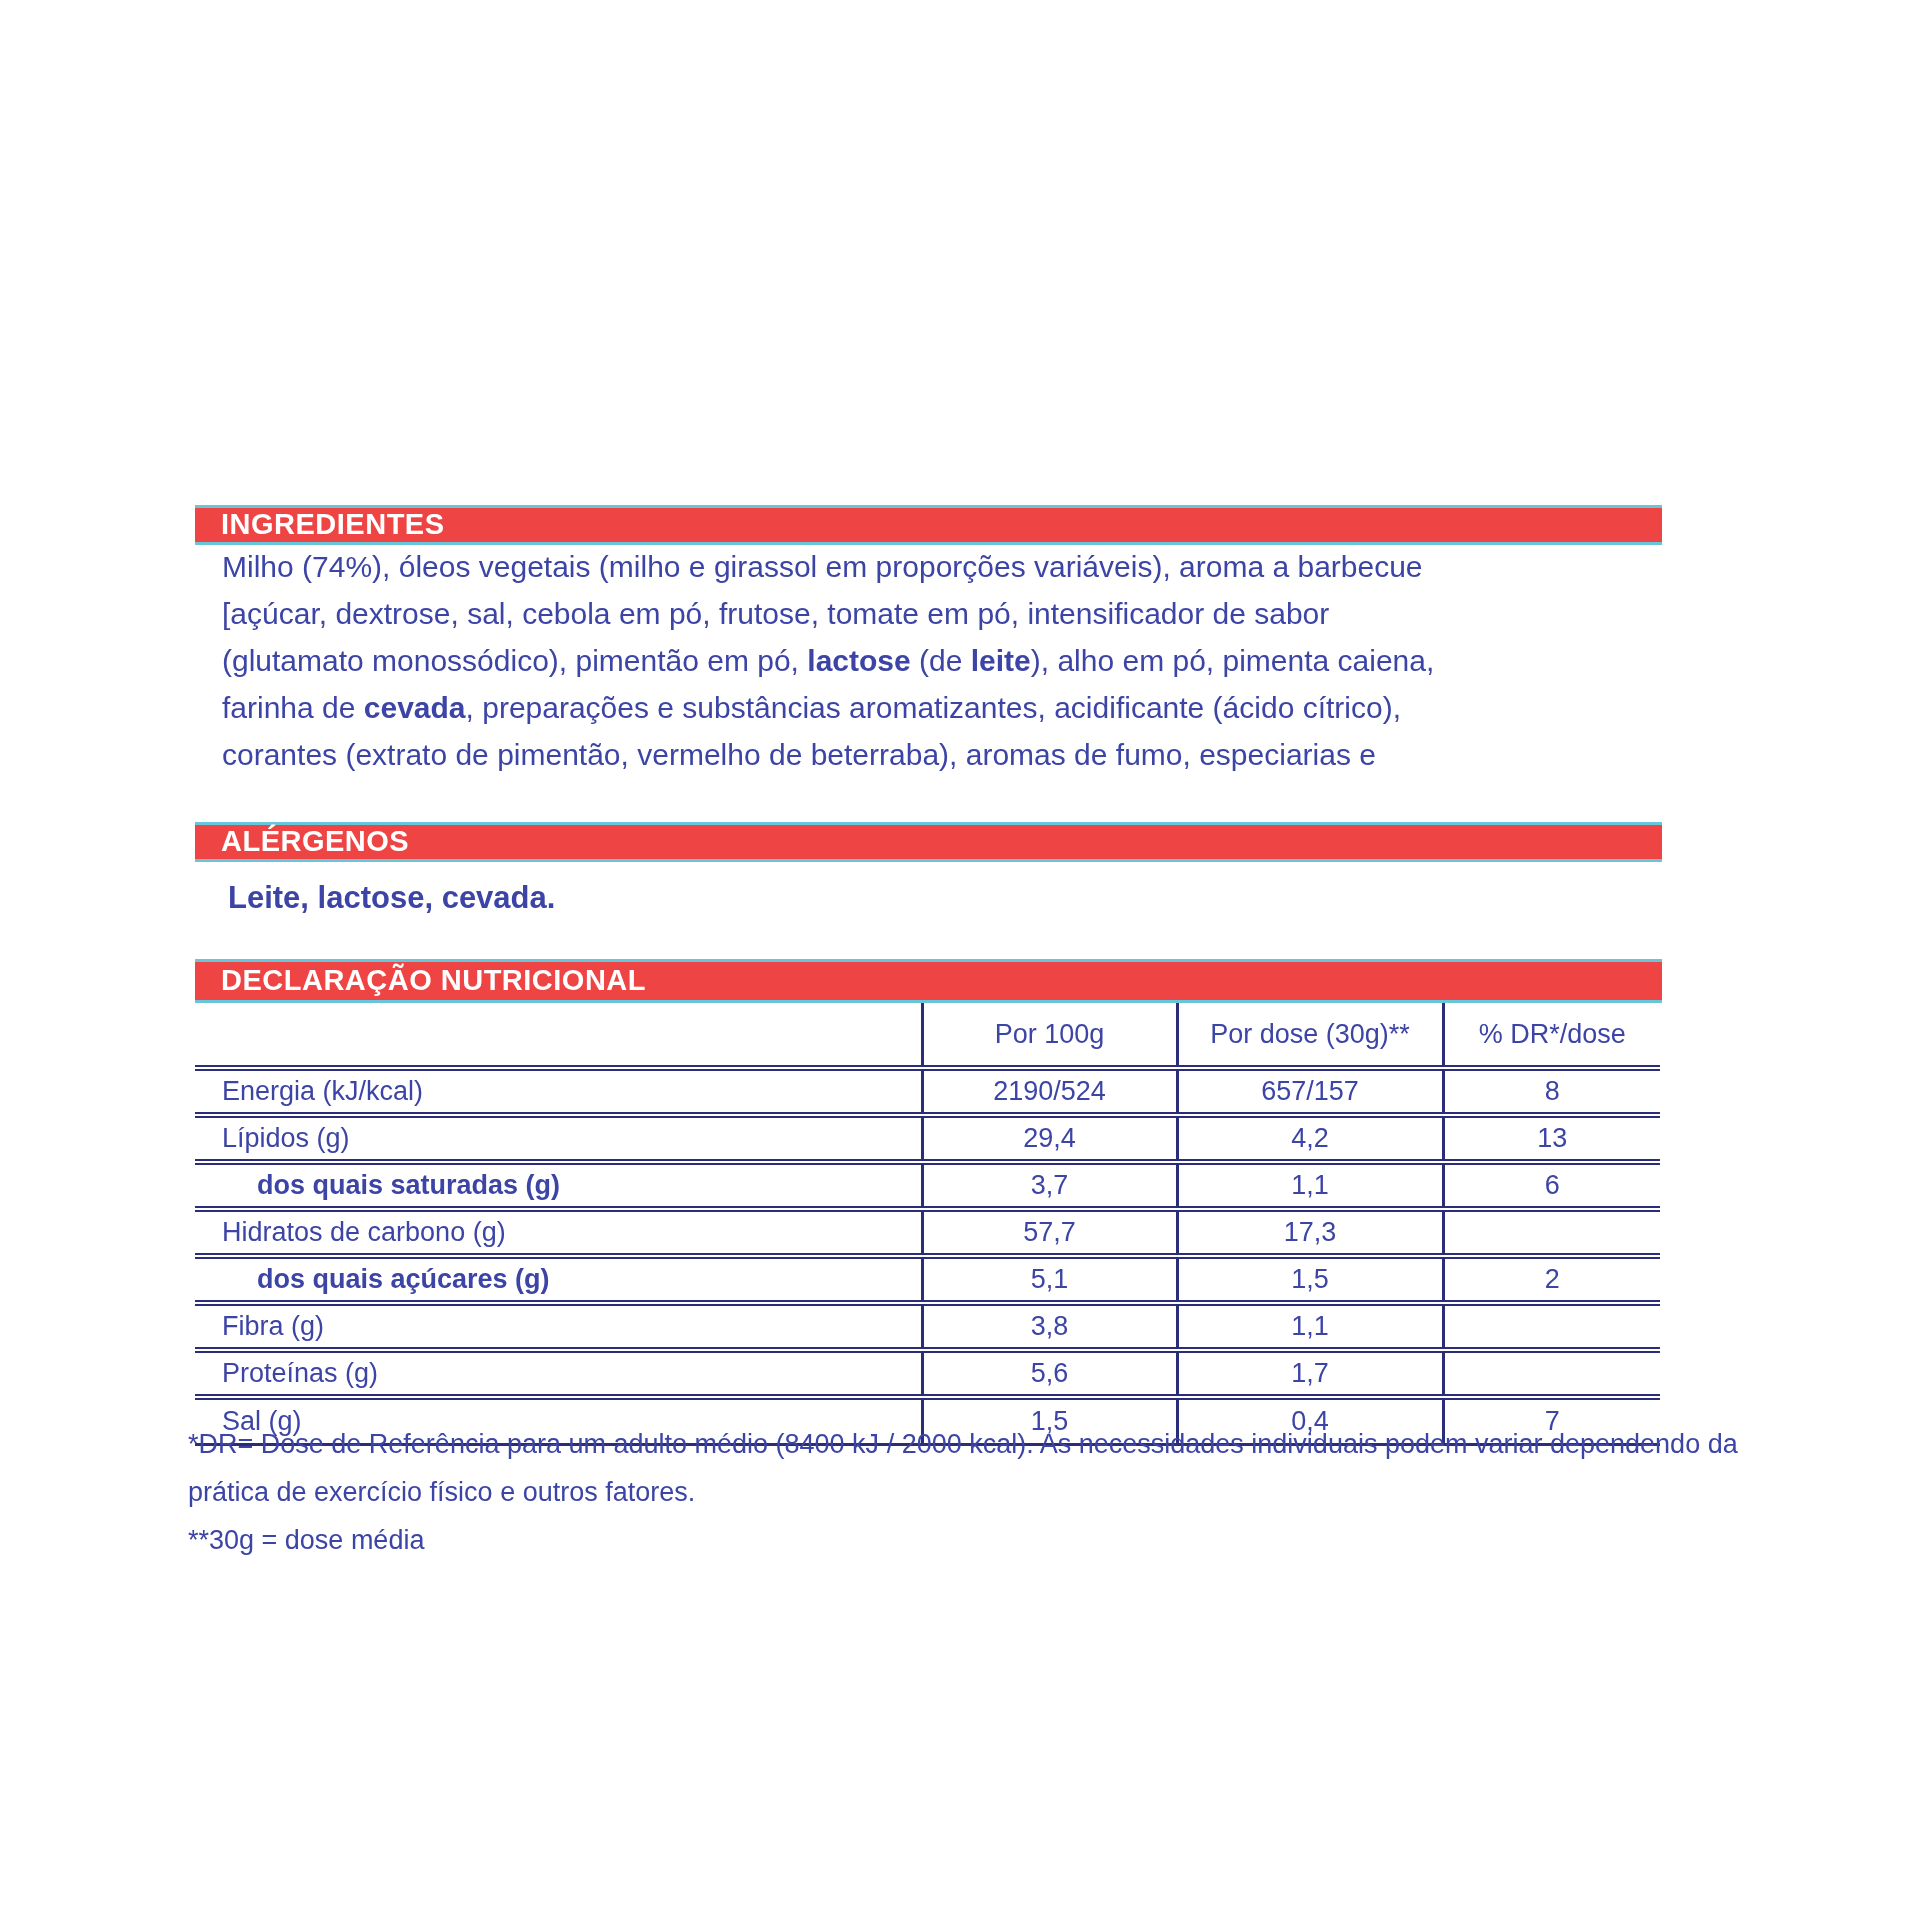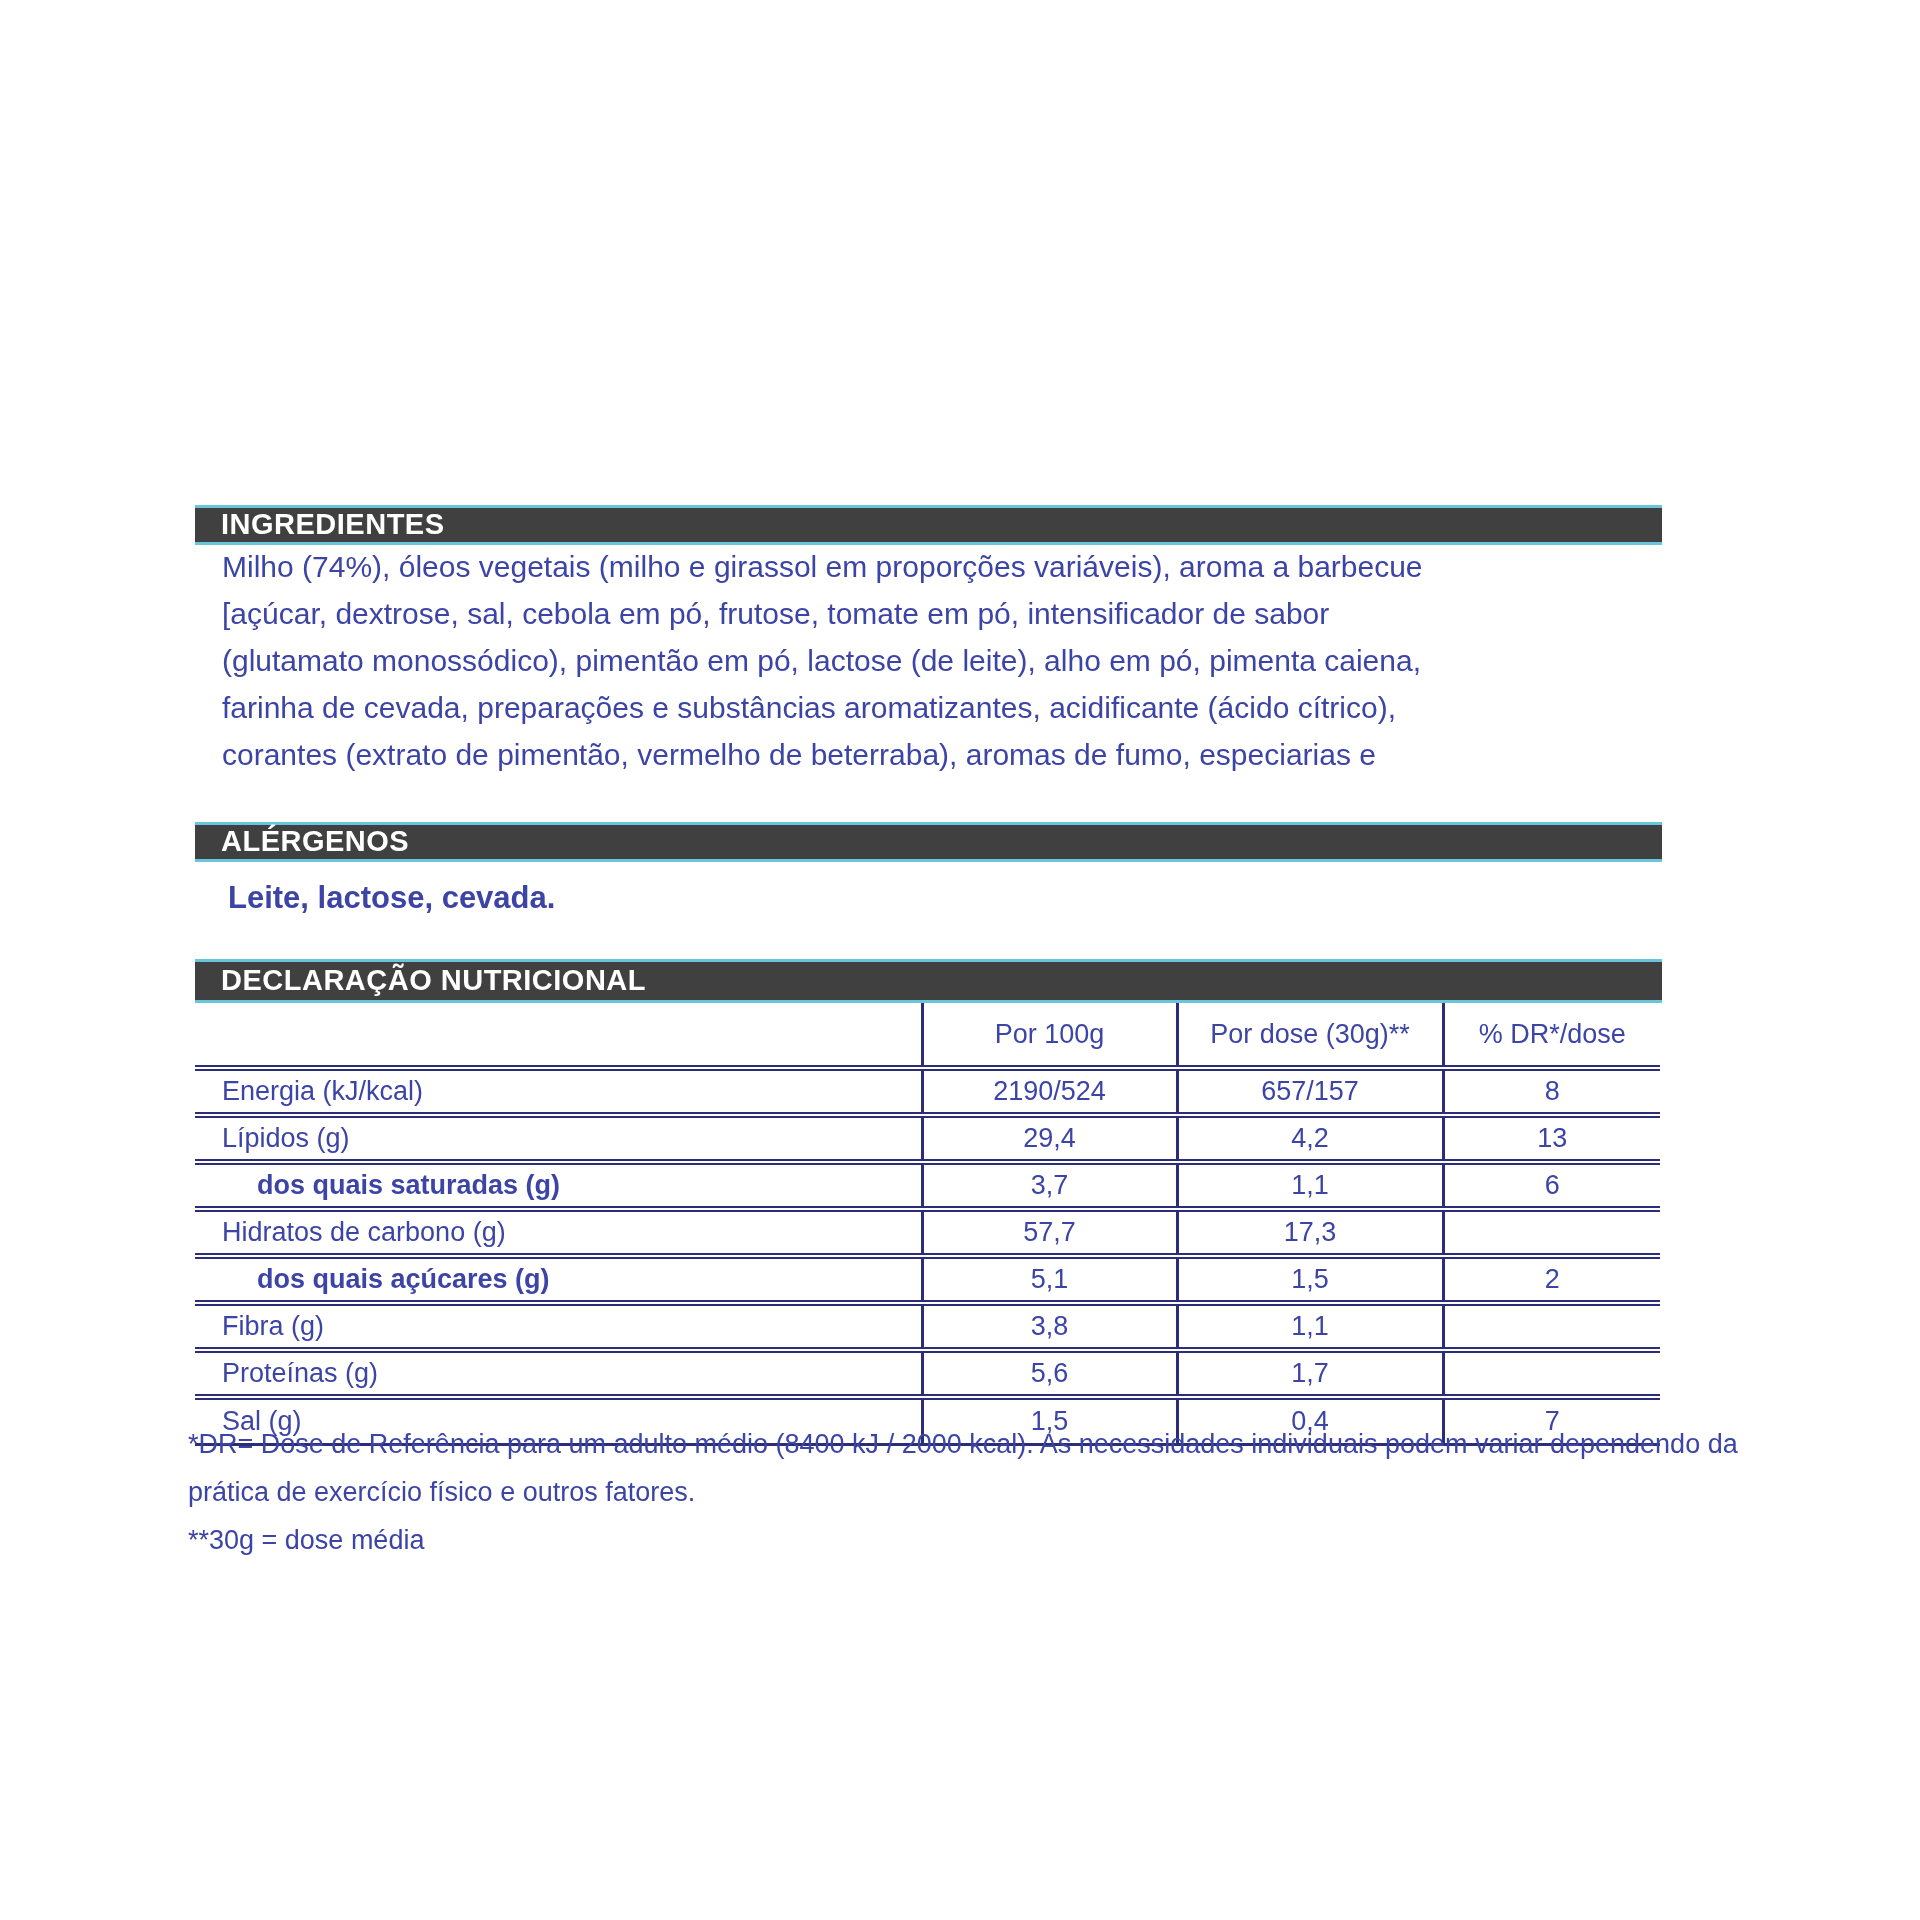--- a/index.html
+++ b/index.html
@@ -9,35 +9,35 @@
     font-family:"Liberation Sans", sans-serif;
     position:relative;
   }
   .page {
     position:absolute; left:0; top:0; width:1920px; height:1920px;
     background:#ffffff; overflow:hidden;
   }
   
   .bar {
     position:absolute; left:195px; width:1467px; height:40px;
-    background:#404040;
+    background:#ef4444;
     border-top:3px solid #68c5da;
     border-bottom:3px solid #68c5da;
     color:#ffffff; font-weight:bold; font-size:29px; line-height:33px;
     padding-left:26px; letter-spacing:0.5px;
   }
   .bar-tall { height:44px; line-height:37px; }
 
   
   .ingredients {
     position:absolute; left:222px; top:543px;
     font-size:30px; line-height:47px; color:#3c44a6;
   }
   .ingredients .line { white-space:nowrap; }
-  .bold { font-weight:normal;margin-top:13px; }
+  .bold { font-weight:bold;margin-top:13px; }
 
   
   .allergens-text {
     position:absolute; left:228px; top:874px;
     font-size:31px; line-height:47px; color:#3c44a6; font-weight:bold;
   }
 
   
   table.nutri {
     position:absolute; left:195px; top:1003px; width:1465px;

